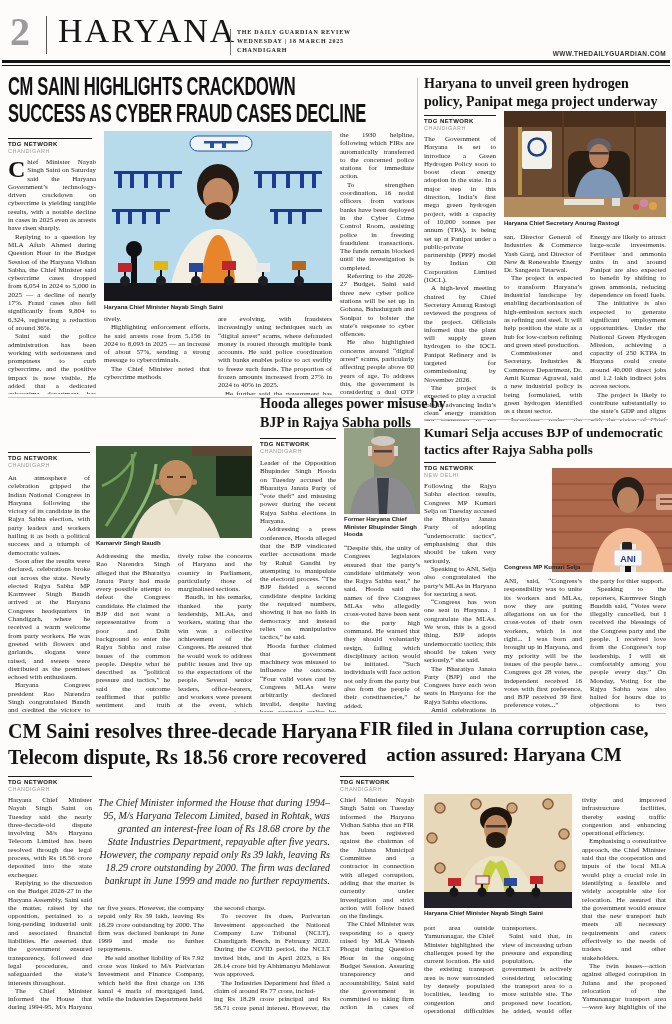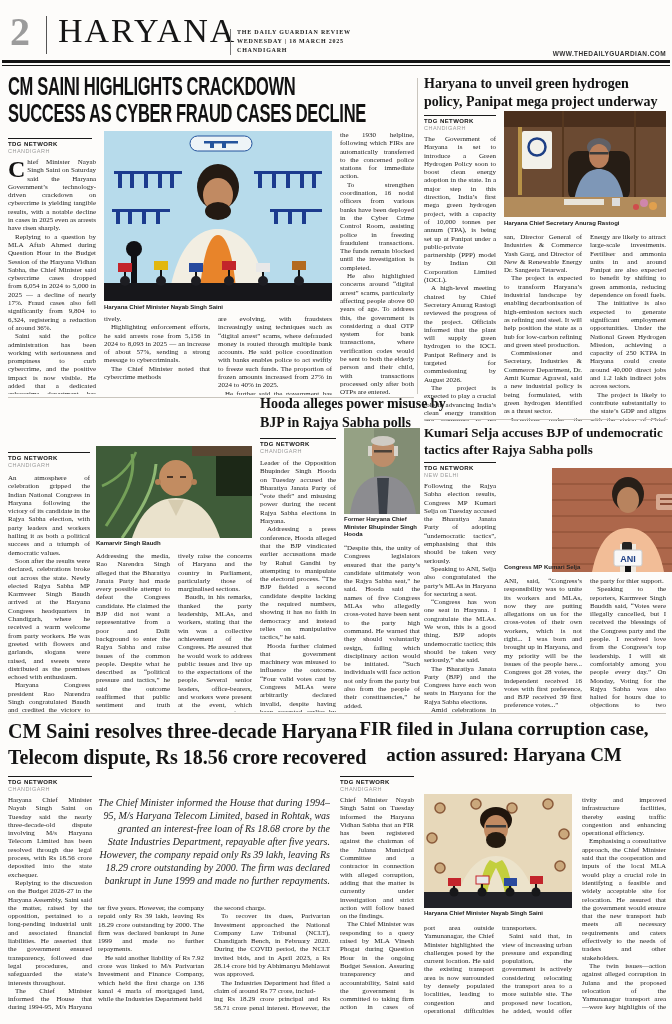--- a/index.html
+++ b/index.html
@@ -135,34 +135,35 @@
   <div class="abs col" style="left:218px;top:315px;width:114px;height:80px;">
     <div>
         <p>are evolving, with fraudsters increasingly using techniques such as “digital arrest” scams, where defrauded money is routed through multiple bank accounts. He said police coordination with banks enables police to act swiftly to freeze such funds. The proportion of frozen amounts increased from 27% in 2024 to 40% in 2025.</p>
         <p>He further said the government has implemented the Zero FIR system for cybercrime cases. Victims can register complaints via</p>
       </div>
   </div>
   <div class="abs col" style="left:340px;top:131px;width:74px;height:264px;">
     <div>
         <p>the 1930 helpline, following which FIRs are automatically transferred to the concerned police stations for immediate action.</p>
         <p>To strengthen coordination, 16 nodal officers from various banks have been deployed in the Cyber Crime Control Room, assisting police in freezing fraudulent transactions. The funds remain blocked until the investigation is completed.</p>
+        <p>Referring to the 2026-27 Budget, Saini said three new cyber police stations will be set up in Gohana, Bahadurgarh and Sonipat to bolster the state’s response to cyber offences.</p>
         <p>He also highlighted concerns around “digital arrest” scams, particularly affecting people above 60 years of age. To address this, the government is considering a dual OTP system for bank transactions, where verification codes would be sent to both the elderly person and their child, with transactions processed only after both OTPs are entered.</p>
       </div>
   </div>
 
   <div class="abs lrule" style="left:417px;top:78px;width:1px;height:316px;"></div>
   <div class="abs hl-serif" style="left:424px;top:75px;width:246px;font-size:14px;line-height:18px;">Haryana to unveil green hydrogen policy, Panipat mega project underway</div>
   <div class="abs byline" style="left:424px;top:115px;width:72px;">
     <div class="net">TDG NETWORK</div>
     <div class="city">CHANDIGARH</div>
   </div>
   <div class="abs col" style="left:424px;top:135px;width:72px;height:286px;">
     <div>
         <p>The Government of Haryana is set to introduce a Green Hydrogen Policy soon to boost clean energy adoption in the state. In a major step in this direction, India’s first mega green hydrogen project, with a capacity of 10,000 tonnes per annum (TPA), is being set up at Panipat under a public-private partnership (PPP) model by Indian Oil Corporation Limited (IOCL).</p>
-        <p>A high-level meeting chaired by Chief Secretary Anurag Rastogi reviewed the progress of the project. Officials informed that the plant will supply green hydrogen to the IOCL Panipat Refinery and is targeted for commissioning by August 2026.</p>
+        <p>A high-level meeting chaired by Chief Secretary Anurag Rastogi reviewed the progress of the project. Officials informed that the plant will supply green hydrogen to the IOCL Panipat Refinery and is targeted for commissioning by November 2026.</p>
         <p>The project is expected to play a crucial role in advancing India’s clean energy transition and contribute to the Prime Minister’s Panchamrit commitments. Discussions during the meeting also focused on ensuring adequate power supply for the project. Senior officials present included Additional Chief Secretary (Energy) Anurag Agarwal, HVPNL Managing Director J. Gane-</p>
       </div>
   </div>
   <div class="abs photo" style="left:504px;top:111px;">
     <svg width="162" height="106" viewBox="0 0 162 106">
       <rect width="162" height="106" fill="#6b4a32"></rect>
       <rect width="162" height="16" fill="#4a2f1d"></rect>
       <rect x="58" width="2" height="106" fill="#55371f"></rect>
         <rect x="130" width="2" height="106" fill="#55371f"></rect>
       <rect x="14" y="16" width="4" height="68" fill="#b89348"></rect>

